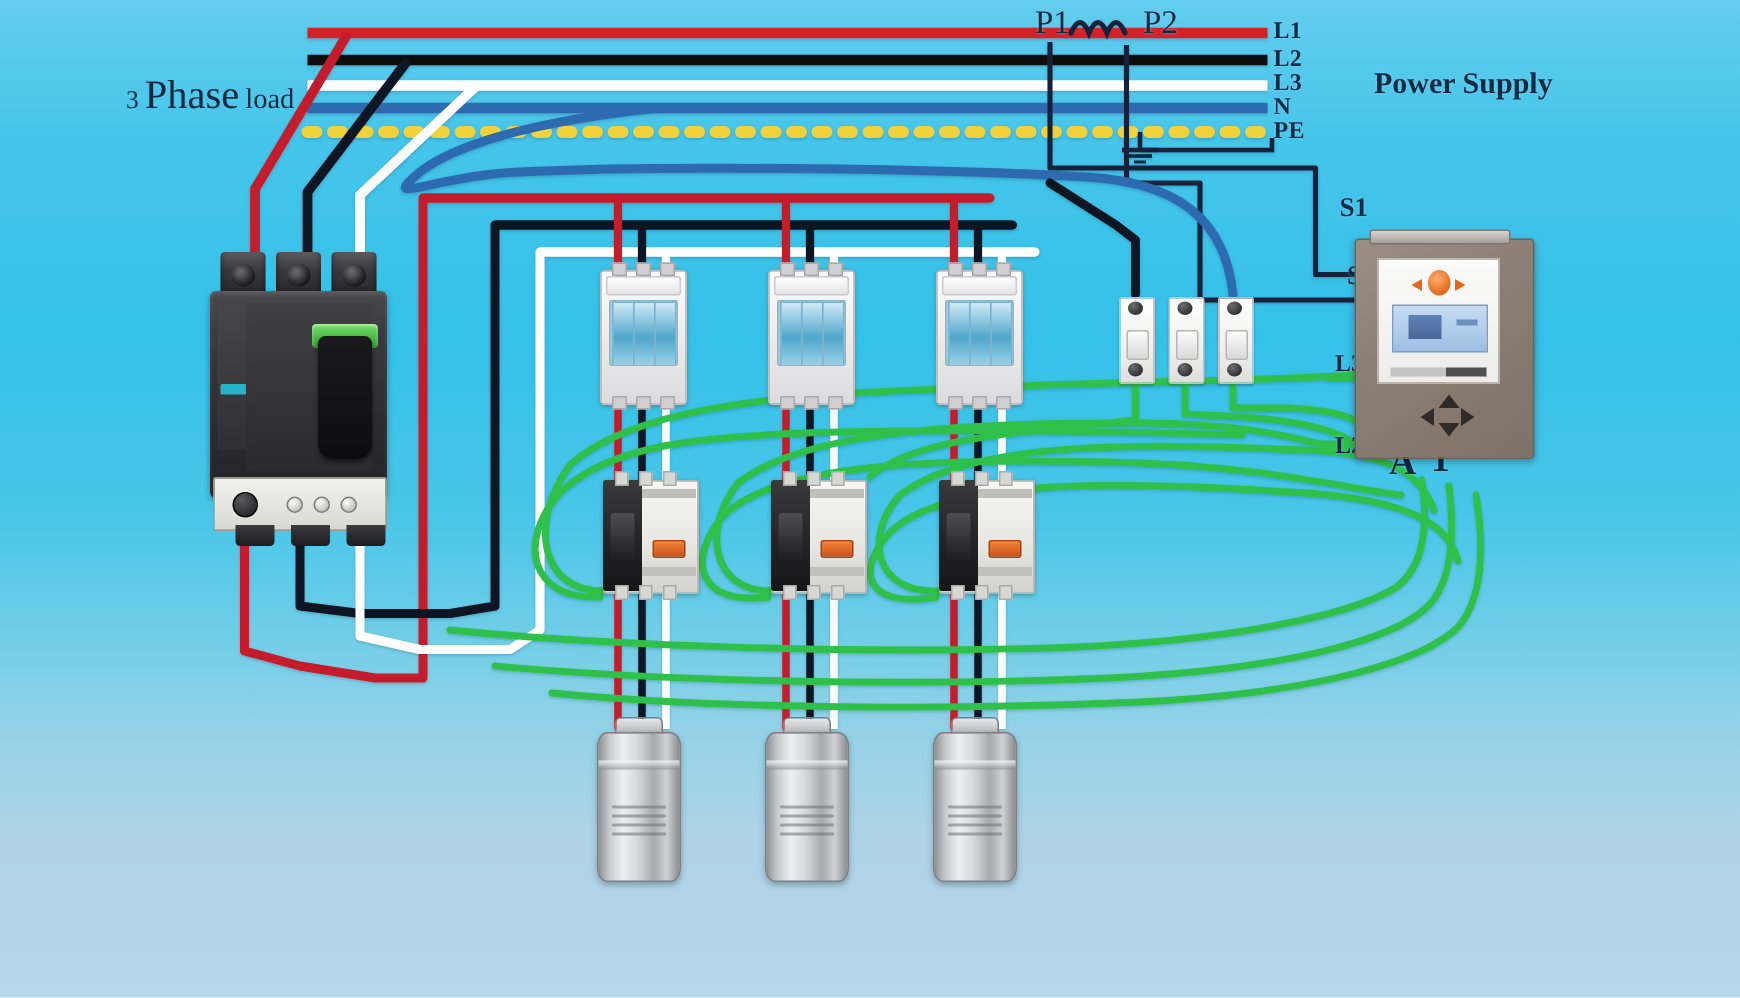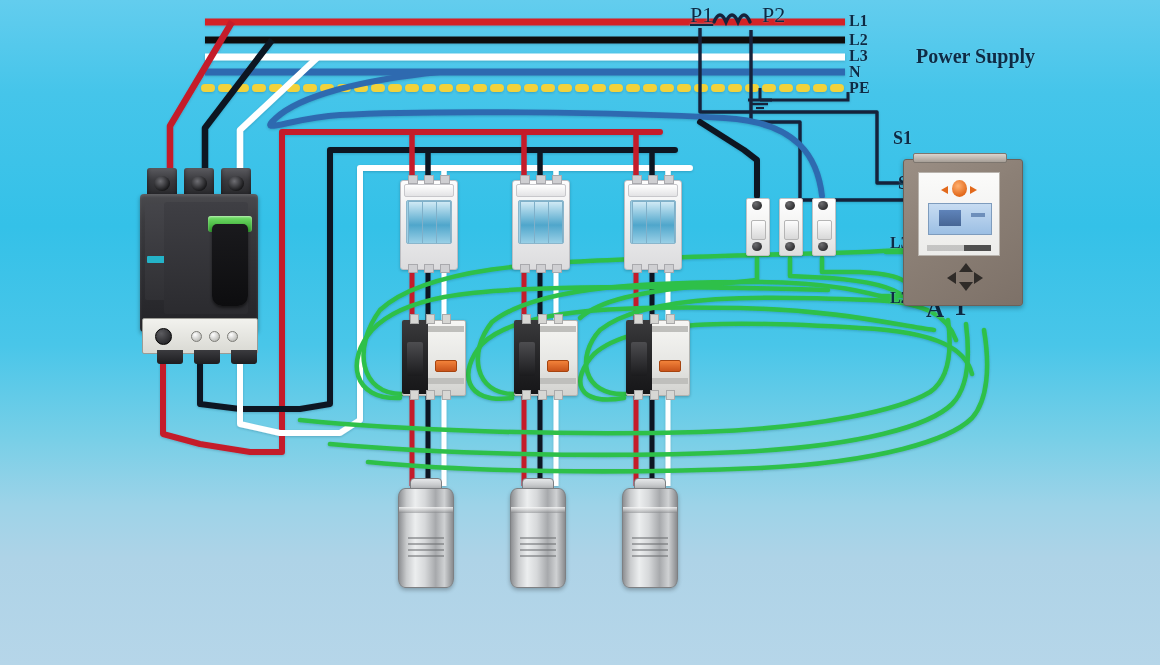--- a/index.html
+++ b/index.html
@@ -270,30 +270,35 @@
 
     </g>
   </svg>
 
   <div class="lbl bus" style="left:849px;top:12px;">L1</div>
   <div class="lbl bus" style="left:849px;top:31px;">L2</div>
   <div class="lbl bus" style="left:849px;top:47px;">L3</div>
   <div class="lbl bus" style="left:849px;top:63px;">N</div>
   <div class="lbl bus" style="left:849px;top:79px;">PE</div>
 
-  <div class="lbl ct" style="left:690px;top:2px;text-decoration:underline;">P1</div>
+  <div class="lbl ct" style="left:690px;top:2px;">P1</div>
   <div class="lbl ct" style="left:762px;top:2px;">P2</div>
   <div class="lbl sec" style="left:893px;top:128px;">S1</div>
   <div class="lbl sec" style="left:898px;top:173px;">S2</div>
 
   <div class="lbl term" style="left:890px;top:234px;">L3</div>
   <div class="lbl term" style="left:890px;top:289px;">L2</div>
   <div class="lbl big" style="left:926px;top:295px;">A</div>
   <div class="lbl big" style="left:954px;top:293px;">1</div>
 
+  <div id="loadcap">
+    <span class="n">3</span>
+    <span class="m">Phase</span>
+    <span class="s">load</span>
+  </div>
   <div class="lbl" style="left:916px;top:45px;font-size:20px;">Power Supply</div>
 
   <div class="device" id="mccb">
     <div class="mccb-lugs">
       <div class="lug" style="left:10px;">
           <i></i>
         </div>
       <div class="lug" style="left:47px;">
           <i></i>
         </div>

